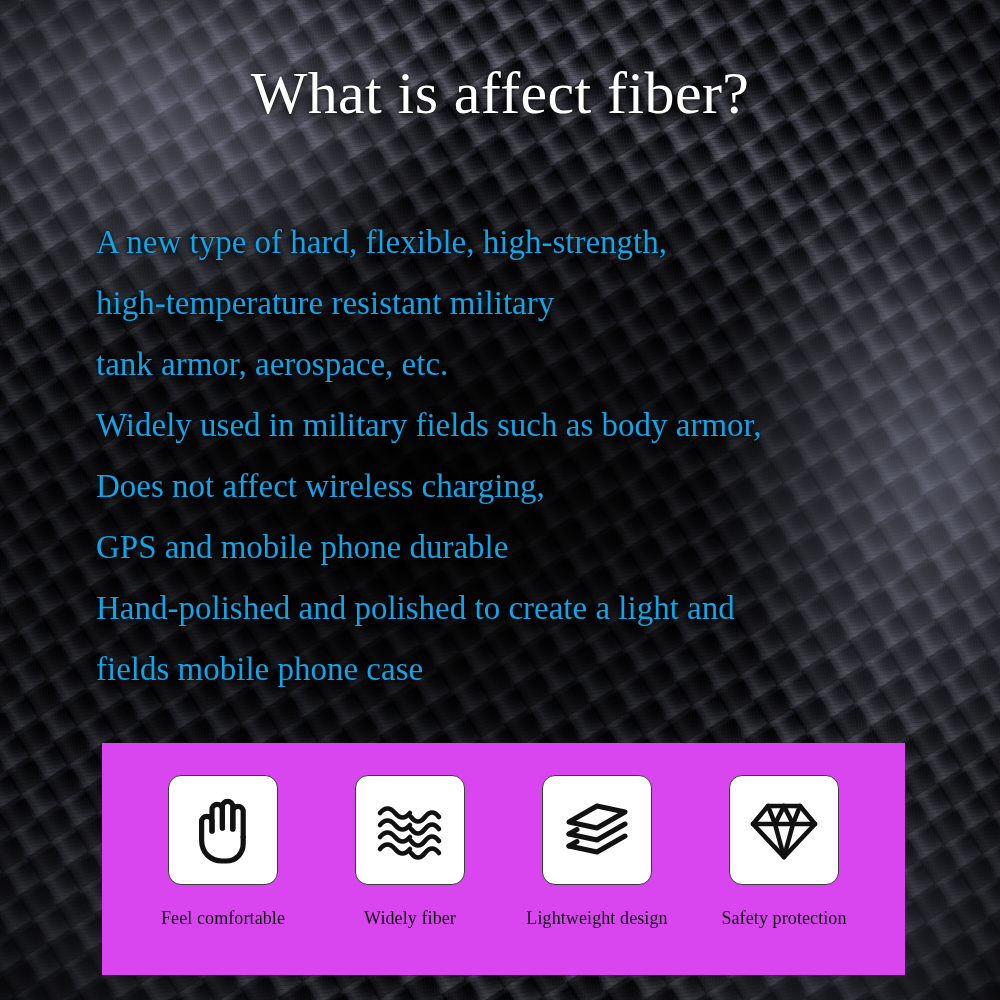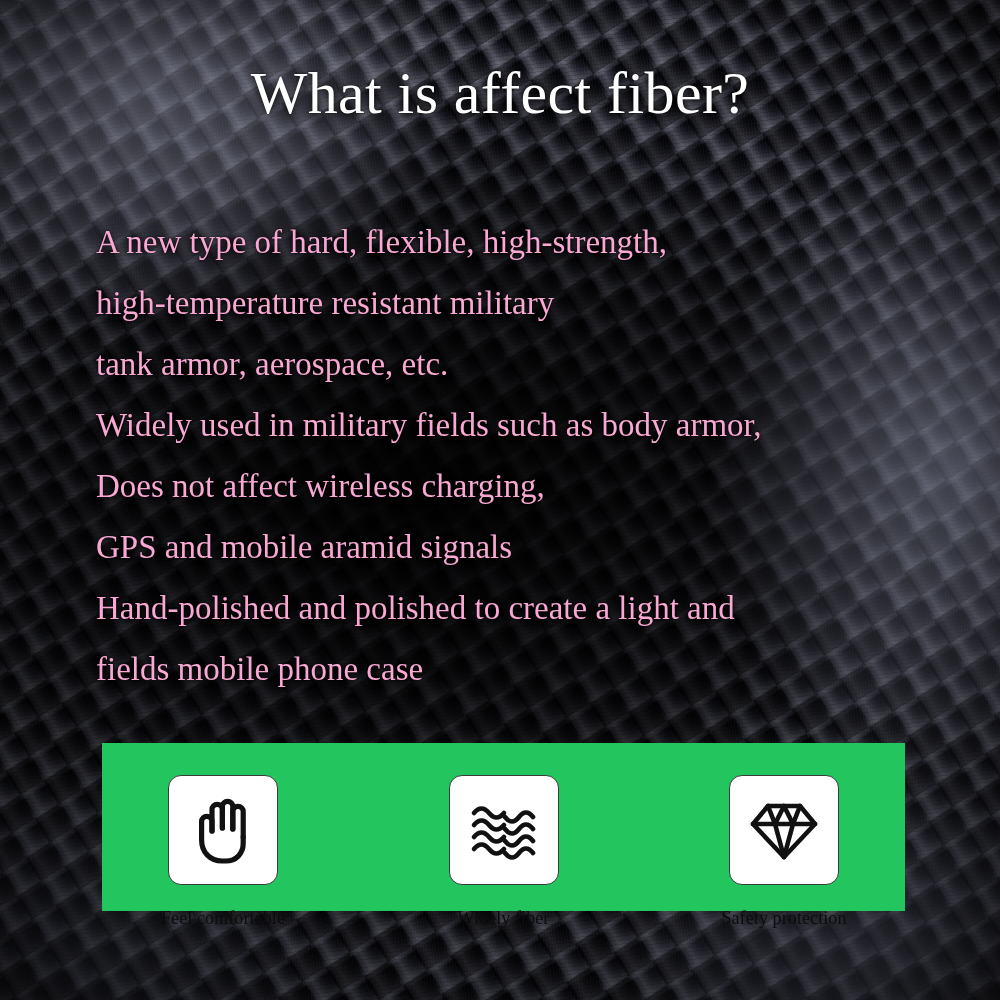--- a/index.html
+++ b/index.html
@@ -105,34 +105,34 @@
     letter-spacing:.4px;
     text-shadow:0 2px 10px rgba(0,0,0,.85), 0 0 2px rgba(0,0,0,.7);
     white-space:nowrap;
   }
 
   #description {
     position:absolute;
     left:96px; top:212px; width:880px;
   }
   .desc-line {
-    color:#f9a8d4;
+    color:#0ea5e9;
     font-size:33px;
     line-height:61px;
     height:61px;
     white-space:nowrap;
     text-shadow:0 1px 7px rgba(0,0,0,.92), 0 0 2px rgba(0,0,0,.8);
   }
 
   
   #feature-panel {
     position:absolute;
     left:102px; top:743px;
-    width:803px; height:168px;
-    background:#22c55e;
+    width:803px; height:232px;
+    background:#d946ef;
     display:flex;
     align-items:flex-start;
     justify-content:space-between;
     padding:32px 36px 0 36px;
   }
   .feature-item {
     width:170px;
     display:flex;
     flex-direction:column;
     align-items:center;
@@ -170,21 +170,21 @@
 <div id="content">
 
   <h1 id="page-title">What is affect fiber?</h1>
 
   <div id="description">
     <div class="desc-line">A new type of hard, flexible, high-strength,</div>
     <div class="desc-line">high-temperature resistant military</div>
     <div class="desc-line">tank armor, aerospace, etc.</div>
     <div class="desc-line">Widely used in military fields such as body armor,</div>
     <div class="desc-line">Does not affect wireless charging,</div>
-    <div class="desc-line">GPS and mobile aramid signals</div>
+    <div class="desc-line">GPS and mobile phone durable</div>
     <div class="desc-line">Hand-polished and polished to create a light and</div>
     <div class="desc-line">fields mobile phone case</div>
   </div>
 
   <div id="feature-panel">
 
     <div class="feature-item">
       <div class="icon-box">
         <span>
           <svg width="62" height="70" viewBox="0 0 62 70" fill="none" stroke="#111" stroke-width="5.2" stroke-linecap="round" stroke-linejoin="round">
@@ -214,20 +214,34 @@
             <path d="M36 42 q7 9 14 0 t14 0"></path>
 
             <path d="M5 50 q7.5 -9 15 0 t15 0"></path>
             <path d="M36 54 q7 9 14 0 t14 0"></path>
           </svg>
         </span>
       </div>
       <div class="feature-label">Widely fiber</div>
     </div>
 
+    <div class="feature-item">
+      <div class="icon-box">
+        <span>
+          <svg width="72" height="64" viewBox="0 0 72 64" fill="none" stroke="#111" stroke-width="5" stroke-linecap="round" stroke-linejoin="round">
+            <path d="M8 24 L36 8 L64 14 L36 30 Z"></path>
+            <path d="M8 36 L16 31.5"></path>
+            <path d="M8 36 L36 42 L64 26"></path>
+            <path d="M8 48 L16 43.5"></path>
+            <path d="M8 48 L36 54 L64 38"></path>
+          </svg>
+        </span>
+      </div>
+      <div class="feature-label">Lightweight design</div>
+    </div>
 
     <div class="feature-item">
       <div class="icon-box">
         <span>
           <svg width="72" height="66" viewBox="0 0 72 66" fill="none" stroke="#111" stroke-width="4.6" stroke-linecap="round" stroke-linejoin="round">
             <path d="M20 9 H52 L67 27 L36 60 L5 27 Z"></path>
             <path d="M5 27 H67"></path>
             <path d="M20 9 L27 27 L36 60"></path>
             <path d="M52 9 L45 27 L36 60"></path>
             <path d="M27 27 L36 9 L45 27"></path>

